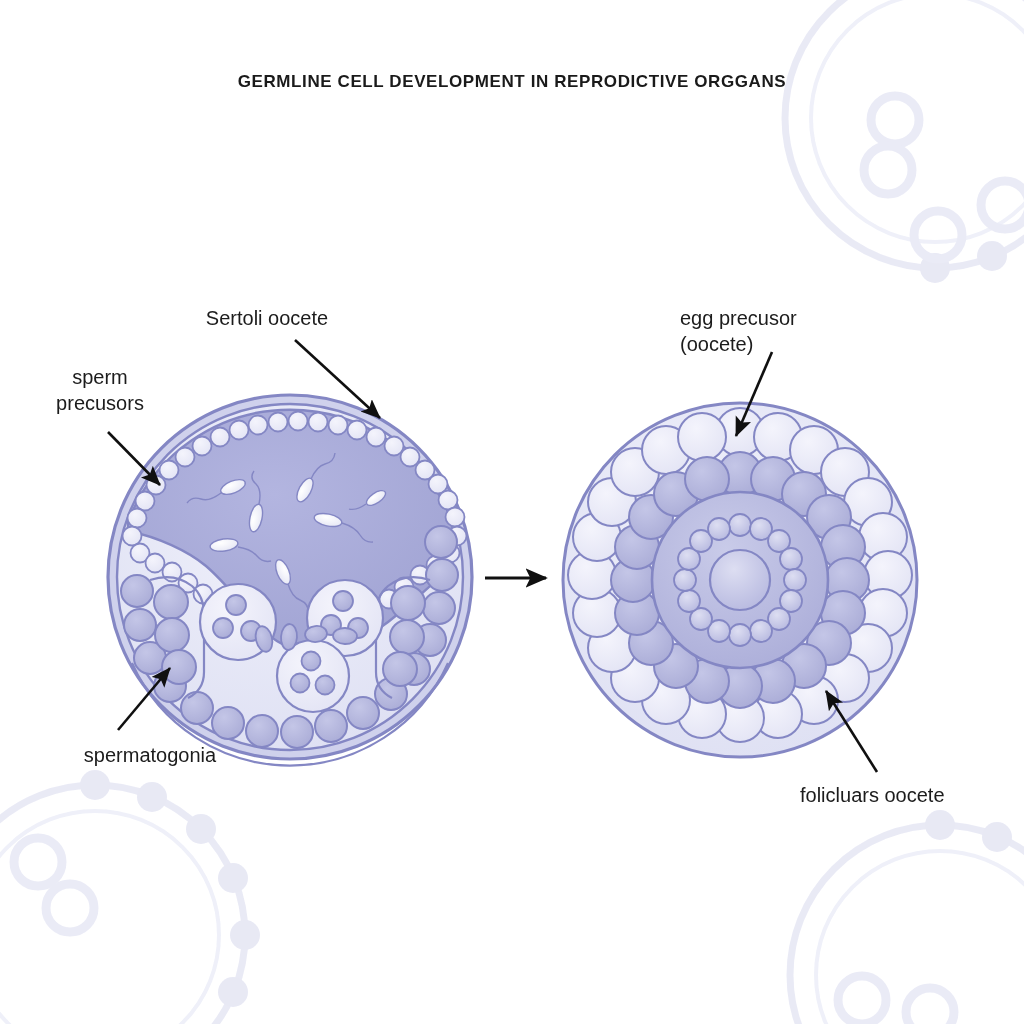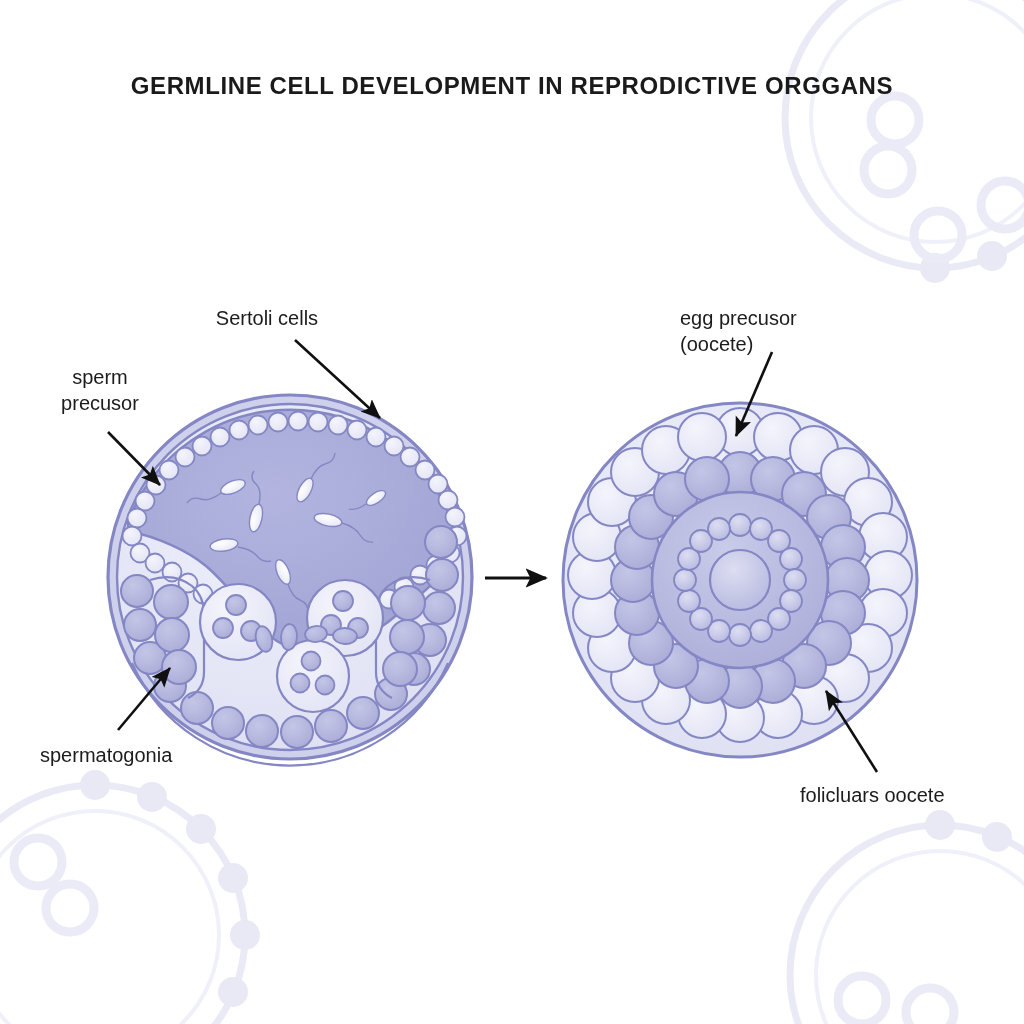--- a/index.html
+++ b/index.html
@@ -24,40 +24,40 @@
     position: absolute;
     inset: 0;
   }
   .title {
     position: absolute;
     left: 0;
     top: 72px;
     width: 1024px;
     text-align: center;
     font-family: "Liberation Sans", sans-serif;
-    font-size: 24px;
+    font-size: 17px;
     font-weight: 700;
     letter-spacing: 0.6px;
     color: #1a1a1a;
     white-space: nowrap;
   }
   .label {
     position: absolute;
     font-family: "Liberation Sans", sans-serif;
     font-size: 20px;
     font-weight: 400;
     color: #1c1c1c;
     line-height: 1.32;
     white-space: pre-line;
   }
   .label.center { text-align: center; }
   .label.left   { text-align: left; }
   #lbl-sertoli      { left: 182px;  top: 305px; width: 170px; text-align: center; }
   #lbl-sperm-prec   { left: 10px;   top: 364px; width: 180px; text-align: center; }
-  #lbl-spermatogonia{ left: 40px;   top: 742px; width: 220px; text-align: left; }
+  #lbl-spermatogonia{ left: 40px;   top: 742px; width: 220px; text-align: center; }
   #lbl-egg-prec     { left: 680px;  top: 305px; width: 200px; text-align: left; }
   #lbl-follicular   { left: 800px;  top: 782px; width: 210px; text-align: left; }
 </style>
 </head>
 <body>
 
 <div id="stage">
 
   <svg id="bg-watermarks" width="1024" height="1024" viewBox="0 0 1024 1024" aria-hidden="true">
     <defs>
@@ -362,24 +362,24 @@
 
     <line x1="485" y1="578" x2="546" y2="578" stroke="#101010" stroke-width="3.2" marker-end="url(#arrowHeadBig)"></line>
 
     <line x1="295" y1="340" x2="380" y2="418" stroke="#101010" stroke-width="2.6" marker-end="url(#arrowHead)"></line>
     <line x1="108" y1="432" x2="160" y2="485" stroke="#101010" stroke-width="2.6" marker-end="url(#arrowHead)"></line>
     <line x1="118" y1="730" x2="170" y2="668" stroke="#101010" stroke-width="2.6" marker-end="url(#arrowHead)"></line>
     <line x1="772" y1="352" x2="736" y2="436" stroke="#101010" stroke-width="2.6" marker-end="url(#arrowHead)"></line>
     <line x1="877" y1="772" x2="826" y2="691" stroke="#101010" stroke-width="2.6" marker-end="url(#arrowHead)"></line>
   </svg>
 
-  <div class="label center" id="lbl-sertoli">Sertoli cells</div>
+  <div class="label center" id="lbl-sertoli">Sertoli oocete</div>
 
   <div class="label center" id="lbl-sperm-prec">sperm
-precusor</div>
+precusors</div>
 
   <div class="label left" id="lbl-spermatogonia">spermatogonia</div>
 
   <div class="label center" id="lbl-egg-prec">egg precusor
 (oocete)</div>
 
   <div class="label left" id="lbl-follicular">folicluars oocete</div>
 
 </div>
 

